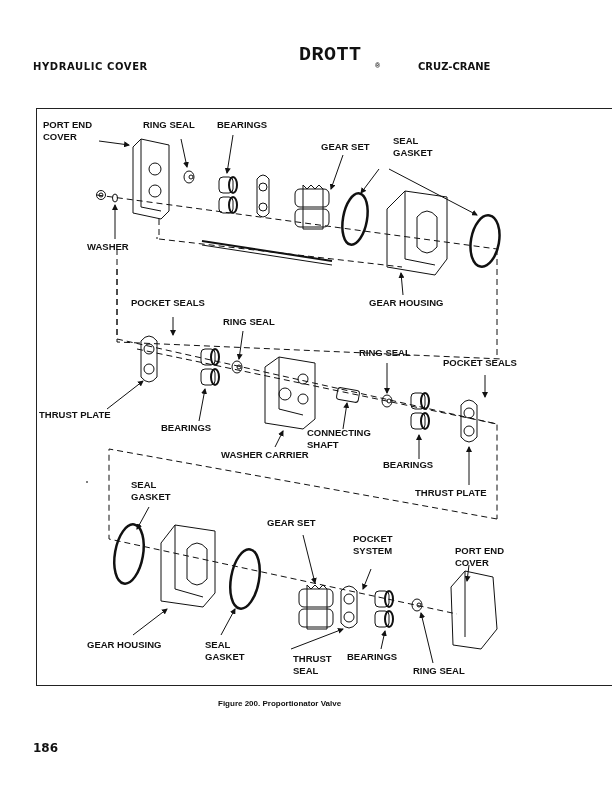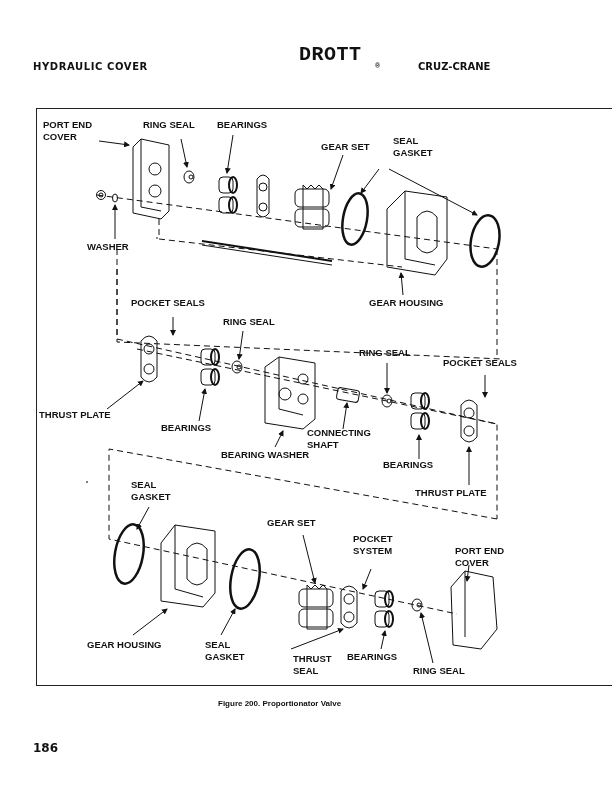--- a/index.html
+++ b/index.html
@@ -212,21 +212,21 @@
   <div class="lbl" style="left:284px;top:32px">GEAR SET</div>
   <div class="lbl" style="left:356px;top:26px">SEAL
 GASKET</div>
   <div class="lbl" style="left:50px;top:132px">WASHER</div>
   <div class="lbl" style="left:332px;top:188px">GEAR HOUSING</div>
 
   <div class="lbl" style="left:94px;top:188px">POCKET SEALS</div>
   <div class="lbl" style="left:186px;top:207px">RING SEAL</div>
   <div class="lbl" style="left:2px;top:300px">THRUST PLATE</div>
   <div class="lbl" style="left:124px;top:313px">BEARINGS</div>
-  <div class="lbl" style="left:184px;top:340px">BEARING WASHER</div>
+  <div class="lbl" style="left:184px;top:340px">WASHER CARRIER</div>
   <div class="lbl" style="left:270px;top:318px">CONNECTING
 SHAFT</div>
   <div class="lbl" style="left:322px;top:238px">RING SEAL</div>
   <div class="lbl" style="left:406px;top:248px">POCKET SEALS</div>
   <div class="lbl" style="left:346px;top:350px">BEARINGS</div>
   <div class="lbl" style="left:378px;top:378px">THRUST PLATE</div>
 
   <div class="lbl" style="left:94px;top:370px">SEAL
 GASKET</div>
   <div class="lbl" style="left:230px;top:408px">GEAR SET</div>

